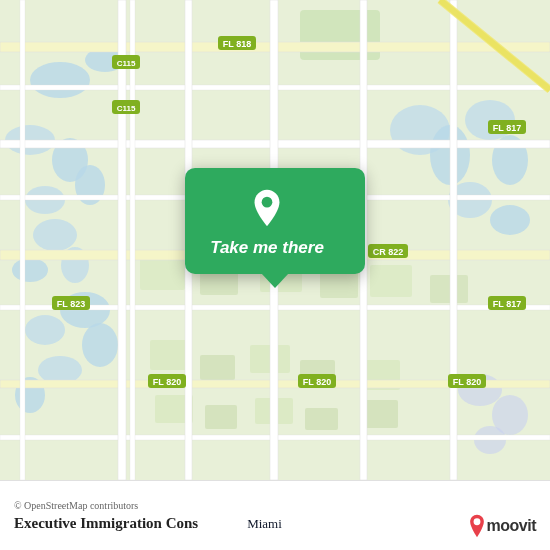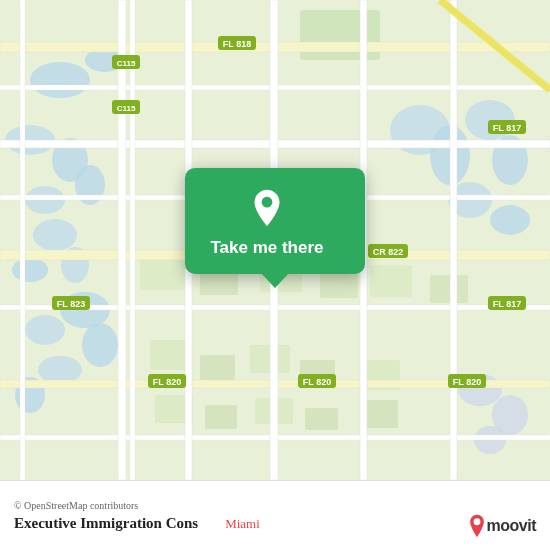--- a/index.html
+++ b/index.html
@@ -34,20 +34,21 @@
       background: #2eaa5e;
       border-radius: 10px;
       padding: 20px 30px 16px 14px;
       display: flex;
       flex-direction: column;
       align-items: center;
       box-shadow: 0 4px 16px rgba(0,0,0,0.3);
       min-width: 180px;
       cursor: pointer;
       z-index: 10;
+      font-style: italic;
     }
 
     #popup-card::after {
       content: '';
       position: absolute;
       bottom: -14px;
       left: 50%;
       transform: translateX(-50%);
       border-left: 14px solid transparent;
       border-right: 14px solid transparent;
@@ -94,22 +95,22 @@
     }
 
     #place-name {
       font-size: 15px;
       font-weight: bold;
       color: #222;
     }
 
     #place-location {
       font-size: 13px;
-      color: #ef4444;
-      margin-left: 0;
+      color: #0f172a;
+      margin-left: 22px;
     }
 
     #moovit-logo {
       position: absolute;
       right: 14px;
       bottom: 12px;
       display: flex;
       align-items: center;
     }
 

